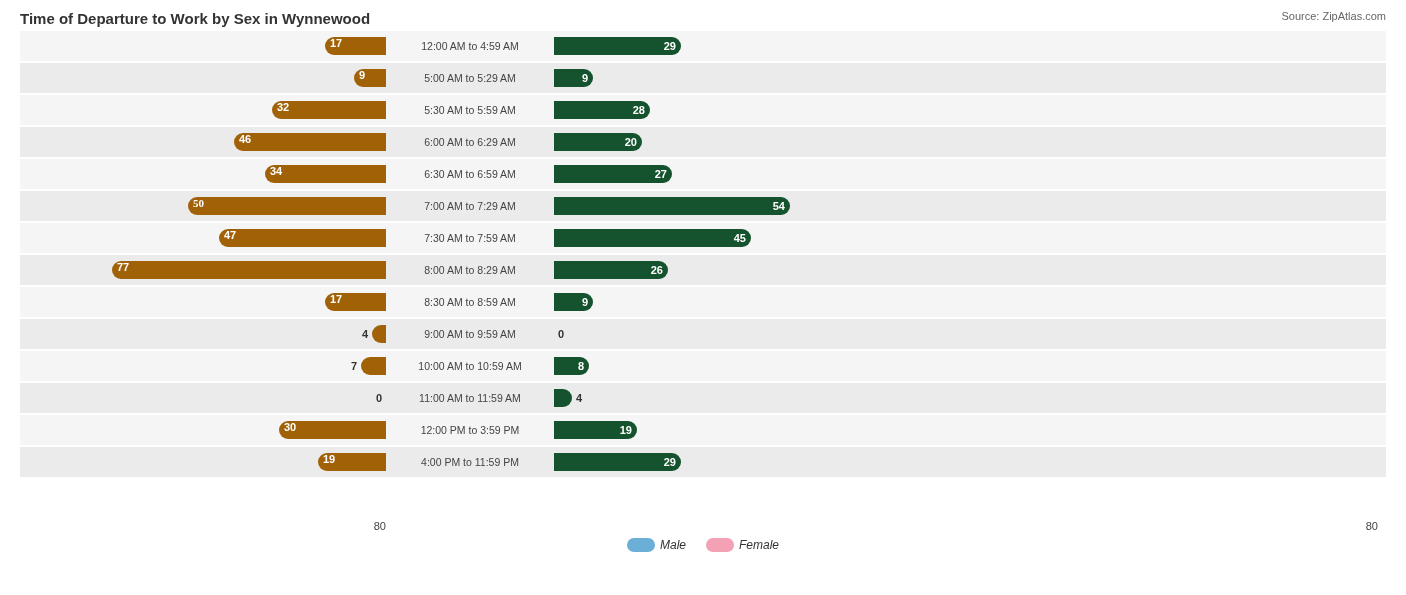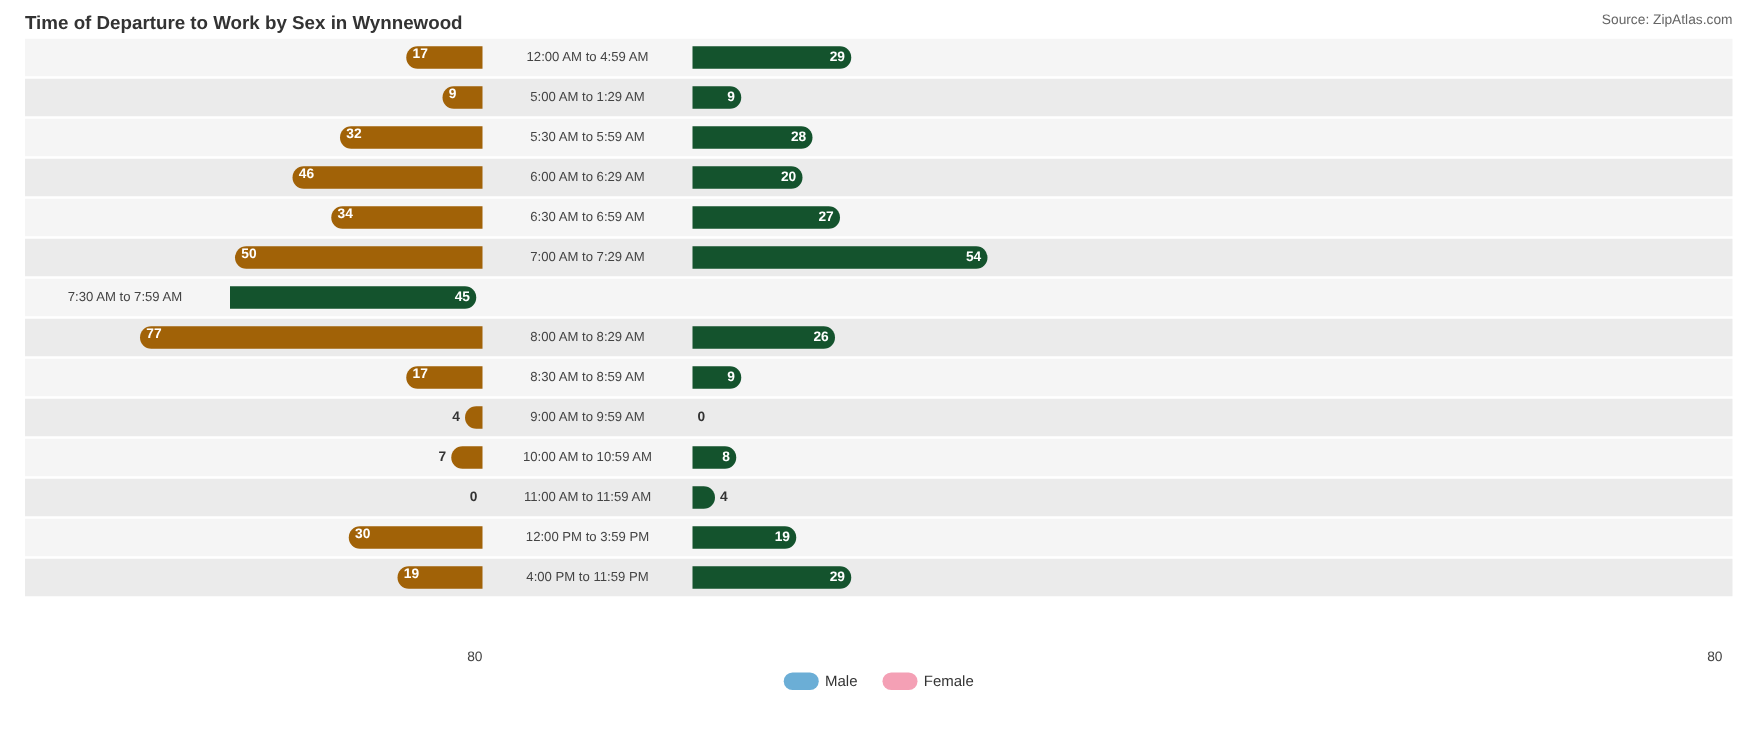--- a/index.html
+++ b/index.html
@@ -135,20 +135,21 @@
       font-size: 11px;
       color: #444;
       padding-right: 8px;
     }
     .legend {
       display: flex;
       justify-content: center;
       align-items: center;
       gap: 20px;
       margin-top: 6px;
+      font-style: italic;
     }
     .legend-item {
       display: flex;
       align-items: center;
       gap: 5px;
       font-size: 12px;
       color: #333;
     }
     .legend-swatch {
       width: 28px;
@@ -181,21 +182,21 @@
 
     </div>
   </div>
       <div class="row">
     <div class="left-section">
 
       <div class="bar-left" style="width:32px;">
         <span class="value-left">9</span>
       </div>
     </div>
-    <div class="label-cell">5:00 AM to 1:29 AM</div>
+    <div class="label-cell">5:00 AM to 5:29 AM</div>
     <div class="right-section">
       <div class="bar-right" style="width:39px;">
         <span class="value-right">9</span>
       </div>
 
     </div>
   </div>
       <div class="row">
     <div class="left-section">
 
@@ -237,33 +238,39 @@
     <div class="right-section">
       <div class="bar-right" style="width:118px;">
         <span class="value-right">27</span>
       </div>
 
     </div>
   </div>
       <div class="row">
     <div class="left-section">
 
-      <div class="bar-left" style="width:198px;">
+      <div class="bar-left" style="width:198px;font-family:Liberation Serif, serif;">
         <span class="value-left">50</span>
       </div>
     </div>
     <div class="label-cell">7:00 AM to 7:29 AM</div>
     <div class="right-section">
       <div class="bar-right" style="width:236px;">
         <span class="value-right">54</span>
       </div>
 
     </div>
   </div>
       <div class="row">
+    <div class="left-section">
+
+      <div class="bar-left" style="width:167px;">
+        <span class="value-left">47</span>
+      </div>
+    </div>
     <div class="label-cell">7:30 AM to 7:59 AM</div>
     <div class="right-section">
       <div class="bar-right" style="width:197px;">
         <span class="value-right">45</span>
       </div>
 
     </div>
   </div>
       <div class="row">
     <div class="left-section">

